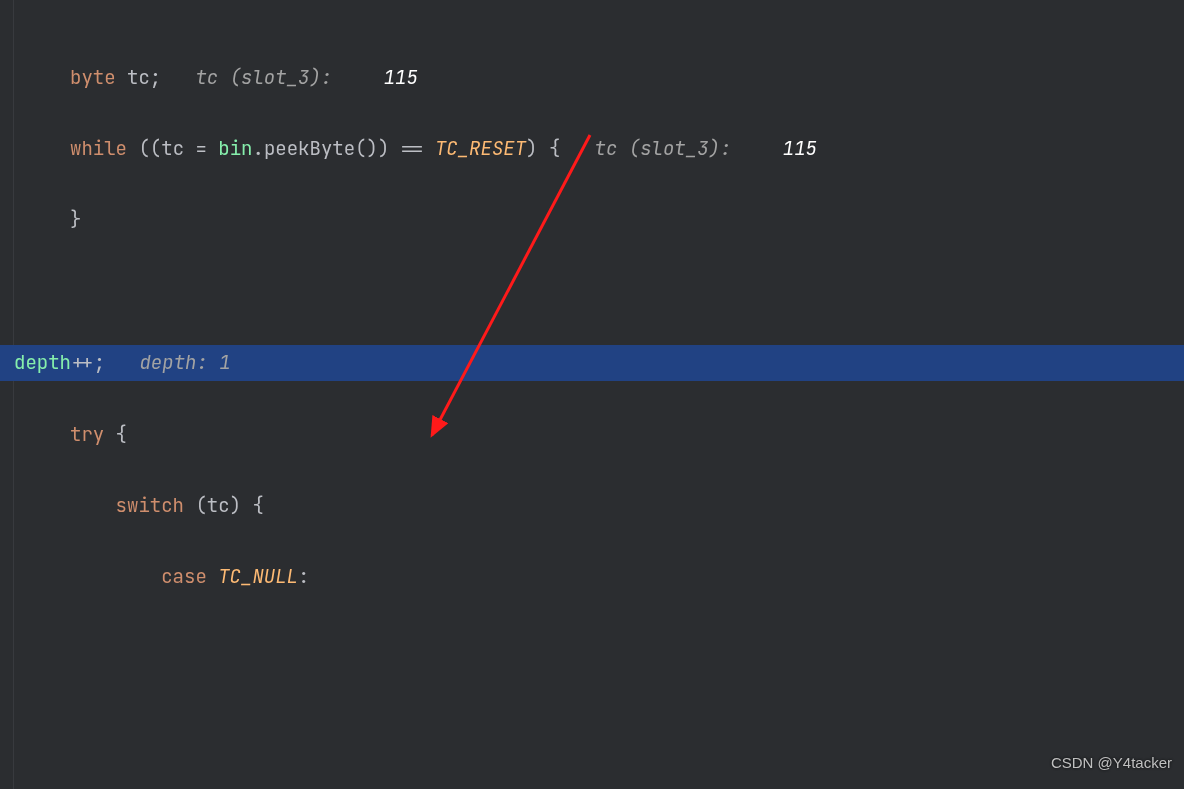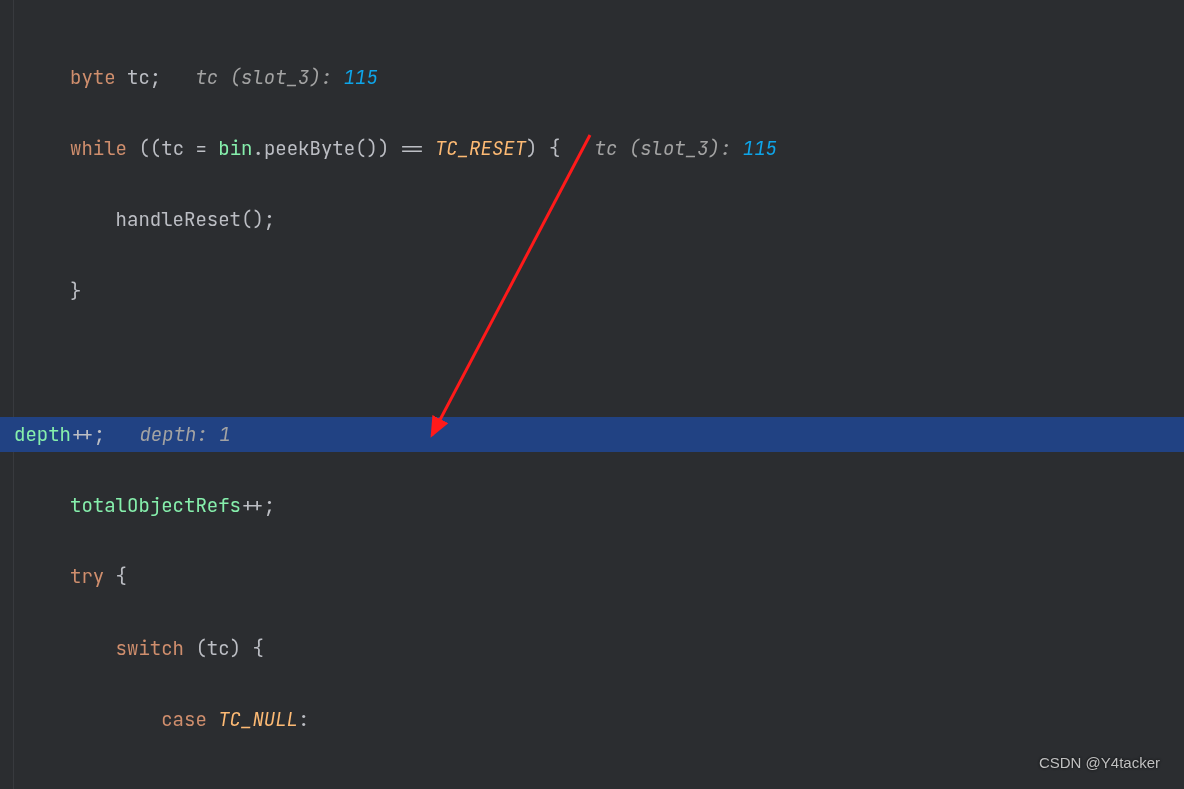--- a/index.html
+++ b/index.html
@@ -36,24 +36,24 @@
   .kw { color: #cf8e6d; }
   .typekw { color: #cf8e6d; }
   .ident { color: #bcbec4; margin-top: 32px; }
   .field { color: #86efac; }
   .const { color: #fdba74; font-style: italic; }
   .localvar { color: #bcbec4; }
   .underlined { text-underline-offset: 3px; }
   .punct { color: #bcbec4; }
   .op { color: #bcbec4; }
   .hint { color: #a3a3a3; font-style: italic; }
-  .hintval { color: #0ea5e9; font-style: italic; }
+  .hintval { color: #ffffff; font-style: italic; margin-left: 40px; }
   .watermark {
     position: absolute;
-    right: 24px;
+    right: 12px;
     bottom: 8px;
     color: #d0d0d0;
     font-family: sans-serif;
     font-size: 15px;
     opacity: 0.9;
     text-shadow: 0 0 3px #000;
   }
   .arrow-svg {
     position: absolute;
     left: 0; top: 0;
@@ -63,25 +63,23 @@
   }
 </style>
 </head>
 <body>
 
 <div class="gutter"></div>
 
 <div class="code-area">
 <div class="line"><span class="typekw">byte</span> <span class="localvar underlined">tc</span><span class="punct">;</span>   <span class="hint">tc (slot_3): </span><span class="hintval">115</span></div>
 <div class="line"><span class="kw">while</span> <span class="punct">((</span><span class="localvar underlined">tc</span> <span class="op">=</span> <span class="field">bin</span><span class="punct">.</span><span class="ident">peekByte</span><span class="punct">())</span> <span class="op">==</span> <span class="const">TC_RESET</span><span class="punct">)</span> <span class="punct">{</span>   <span class="hint">tc (slot_3): </span><span class="hintval">115</span></div>
-<div class="line">    <span class="ident">handleReset</span><span class="punct">();</span></div>
 <div class="line"><span class="punct">}</span></div>
 <div class="line"></div>
 <div class="line highlighted-line"><span class="field">depth</span><span class="op">++</span><span class="punct">;</span>   <span class="hint">depth: 1</span></div>
-<div class="line"><span class="field">totalObjectRefs</span><span class="op">++</span><span class="punct">;</span></div>
 <div class="line"><span class="kw">try</span> <span class="punct">{</span></div>
 <div class="line">    <span class="kw">switch</span> <span class="punct">(</span><span class="localvar underlined">tc</span><span class="punct">)</span> <span class="punct">{</span></div>
 <div class="line">        <span class="kw">case</span> <span class="const">TC_NULL</span><span class="punct">:</span></div>
 
 
 
 
 
 
 

